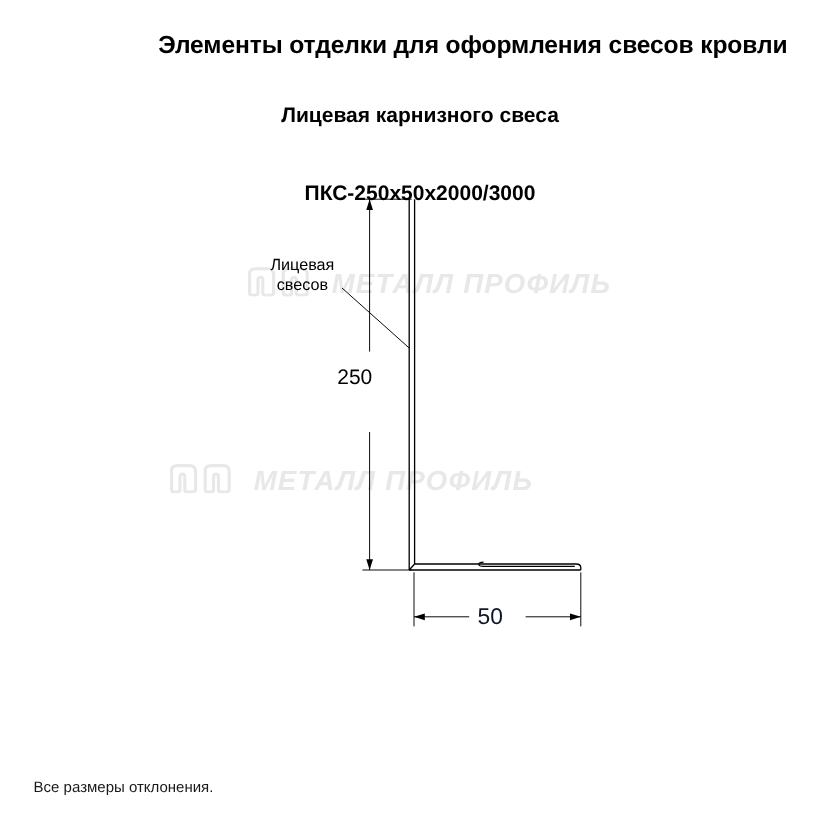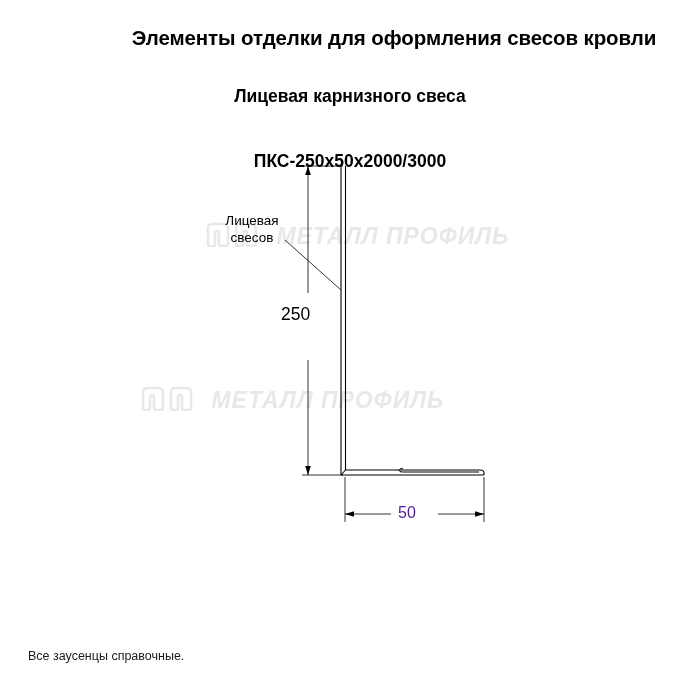--- a/index.html
+++ b/index.html
@@ -99,22 +99,22 @@
     left: 281px;
     top: 304px;
     font-size: 17.5px;
     color: #000;
     text-align: center;
   }
   .dim-50 {
     position: absolute;
     left: 398px;
     top: 504px;
-    font-size: 16px;
-    color: #4c1d95;
+    font-size: 19px;
+    color: #0f172a;
   }
   .footer {
     position: absolute;
     left: 28px;
     top: 646px;
     font-size: 12.5px;
     line-height: 21px;
     color: #1a1a1a;
   }
   .footer div { white-space: nowrap; }
@@ -195,16 +195,16 @@
 
   <div class="label-face">
     <div>Лицевая</div>
     <div>свесов</div>
   </div>
 
   <div class="dim-250">250</div>
   <div class="dim-50">50</div>
 
   <div class="footer">
-    <div>Все заусенцы справочные.</div>
+    <div>Все размеры отклонения.</div>
   </div>
 
 </div>
 
 </body></html>

